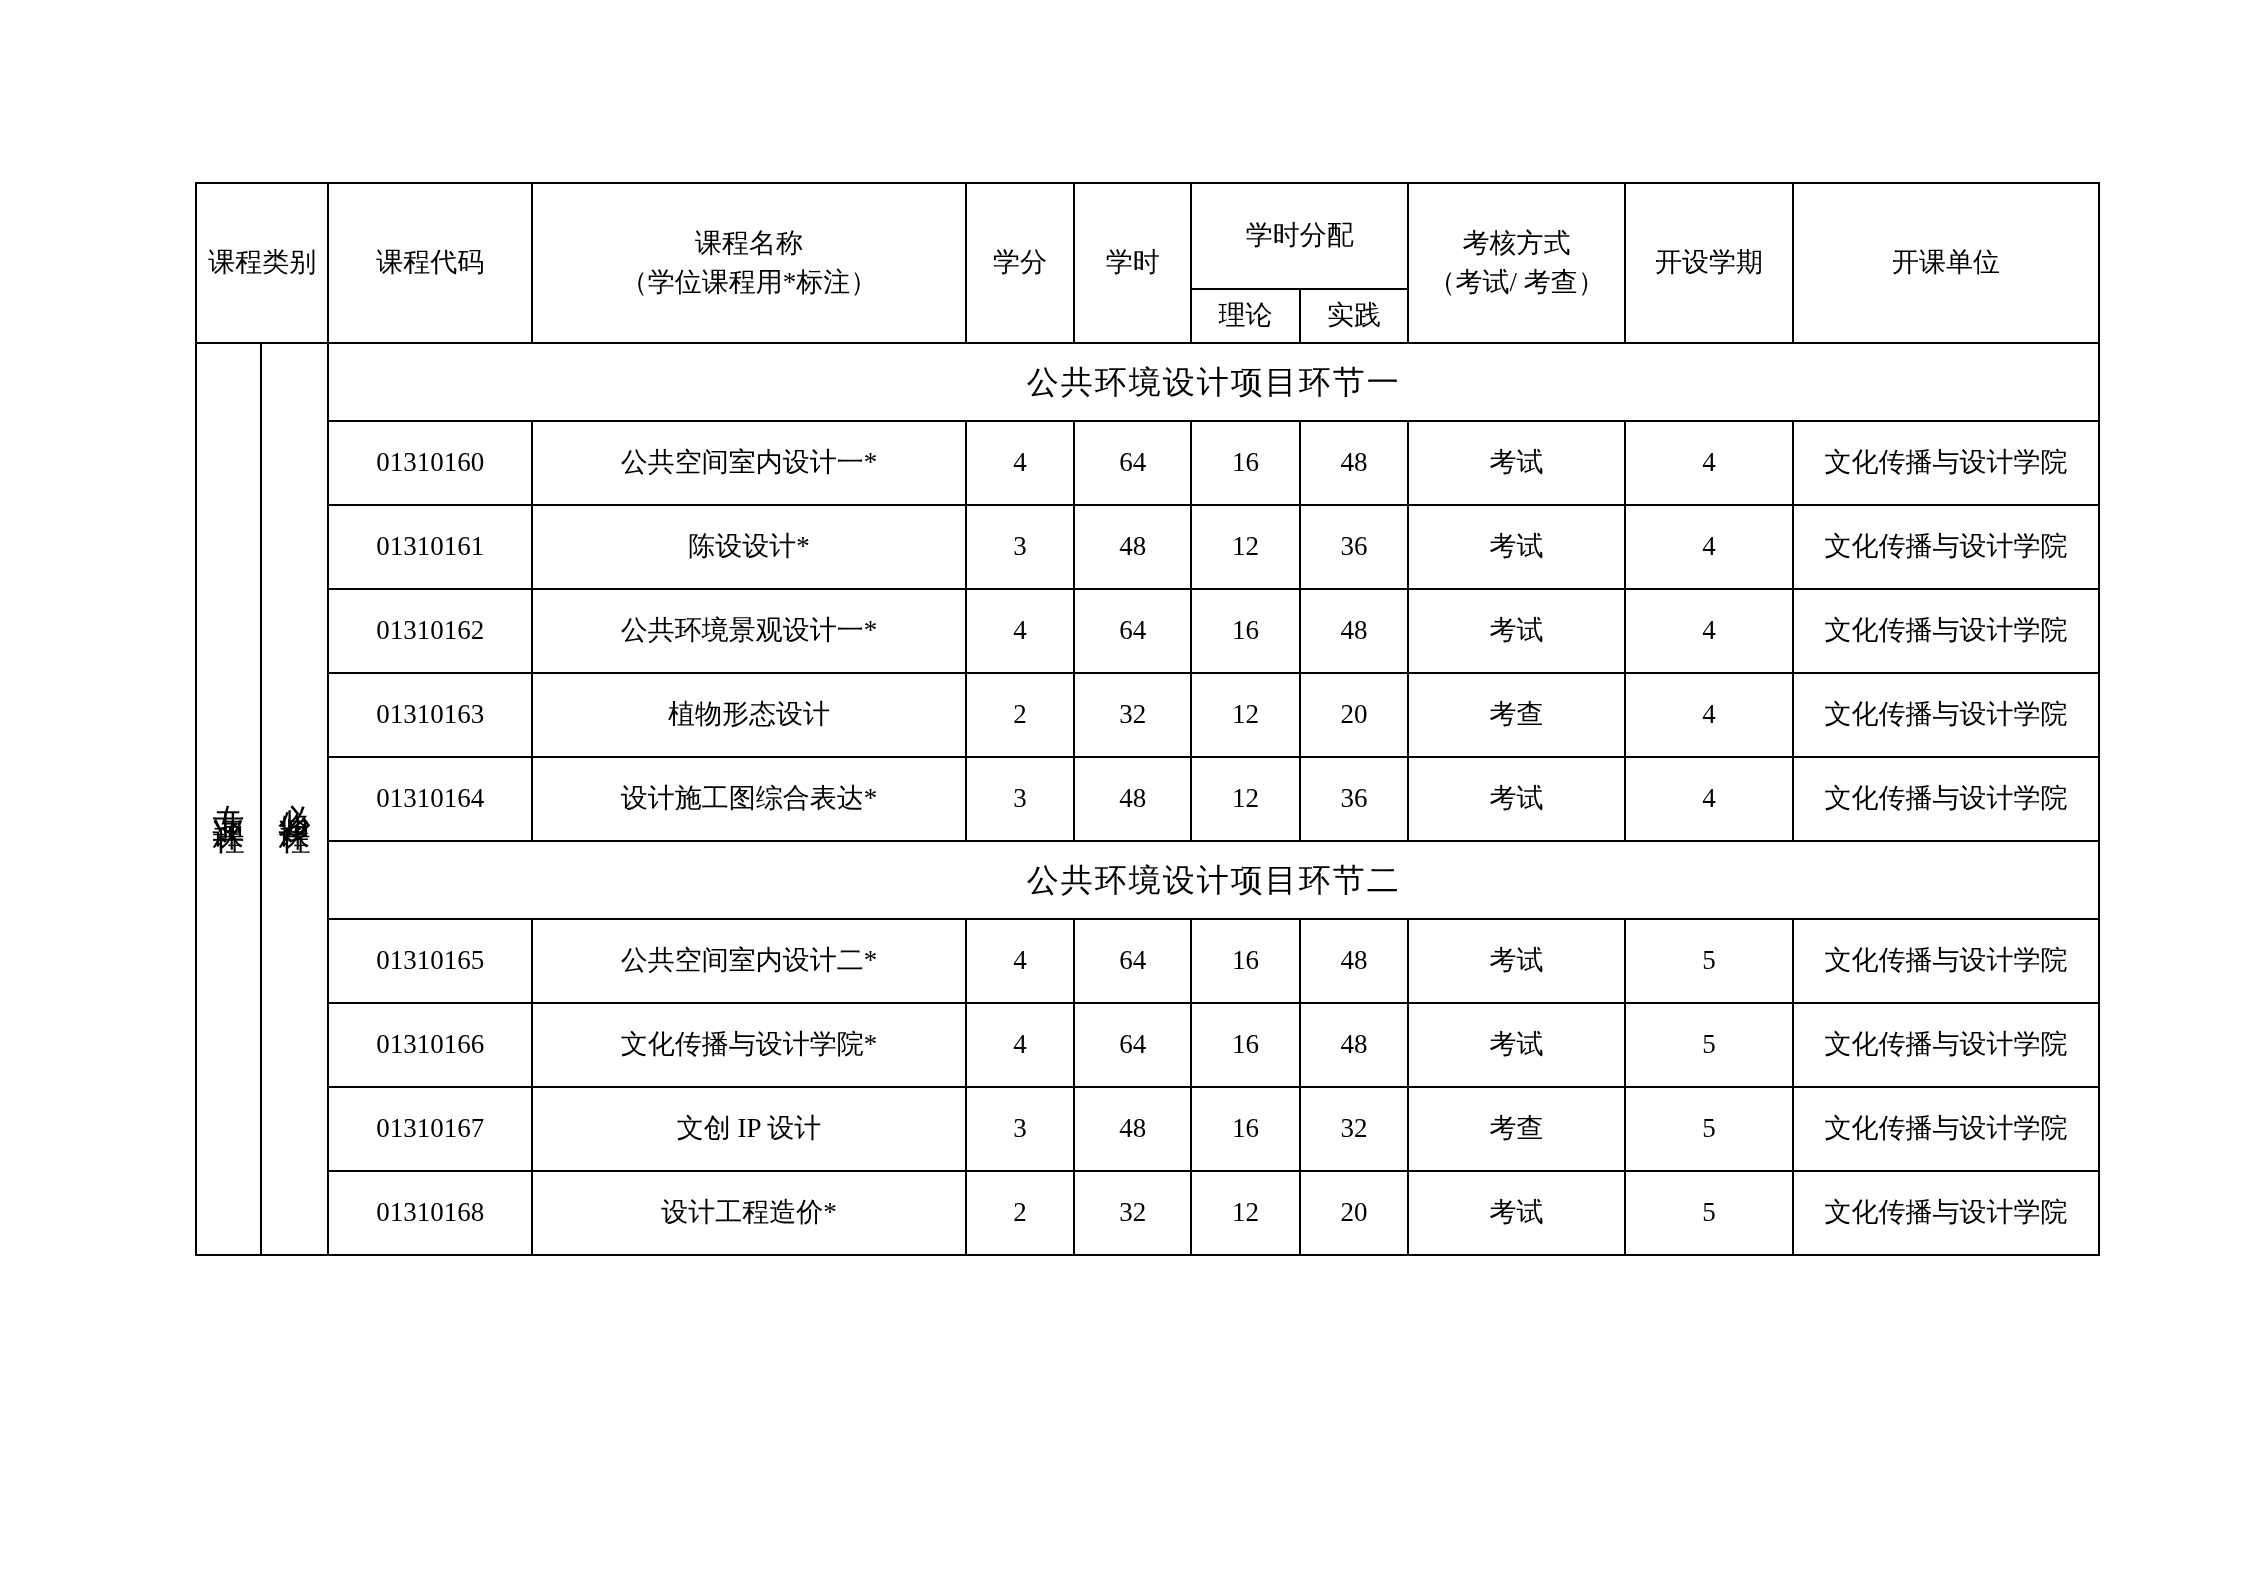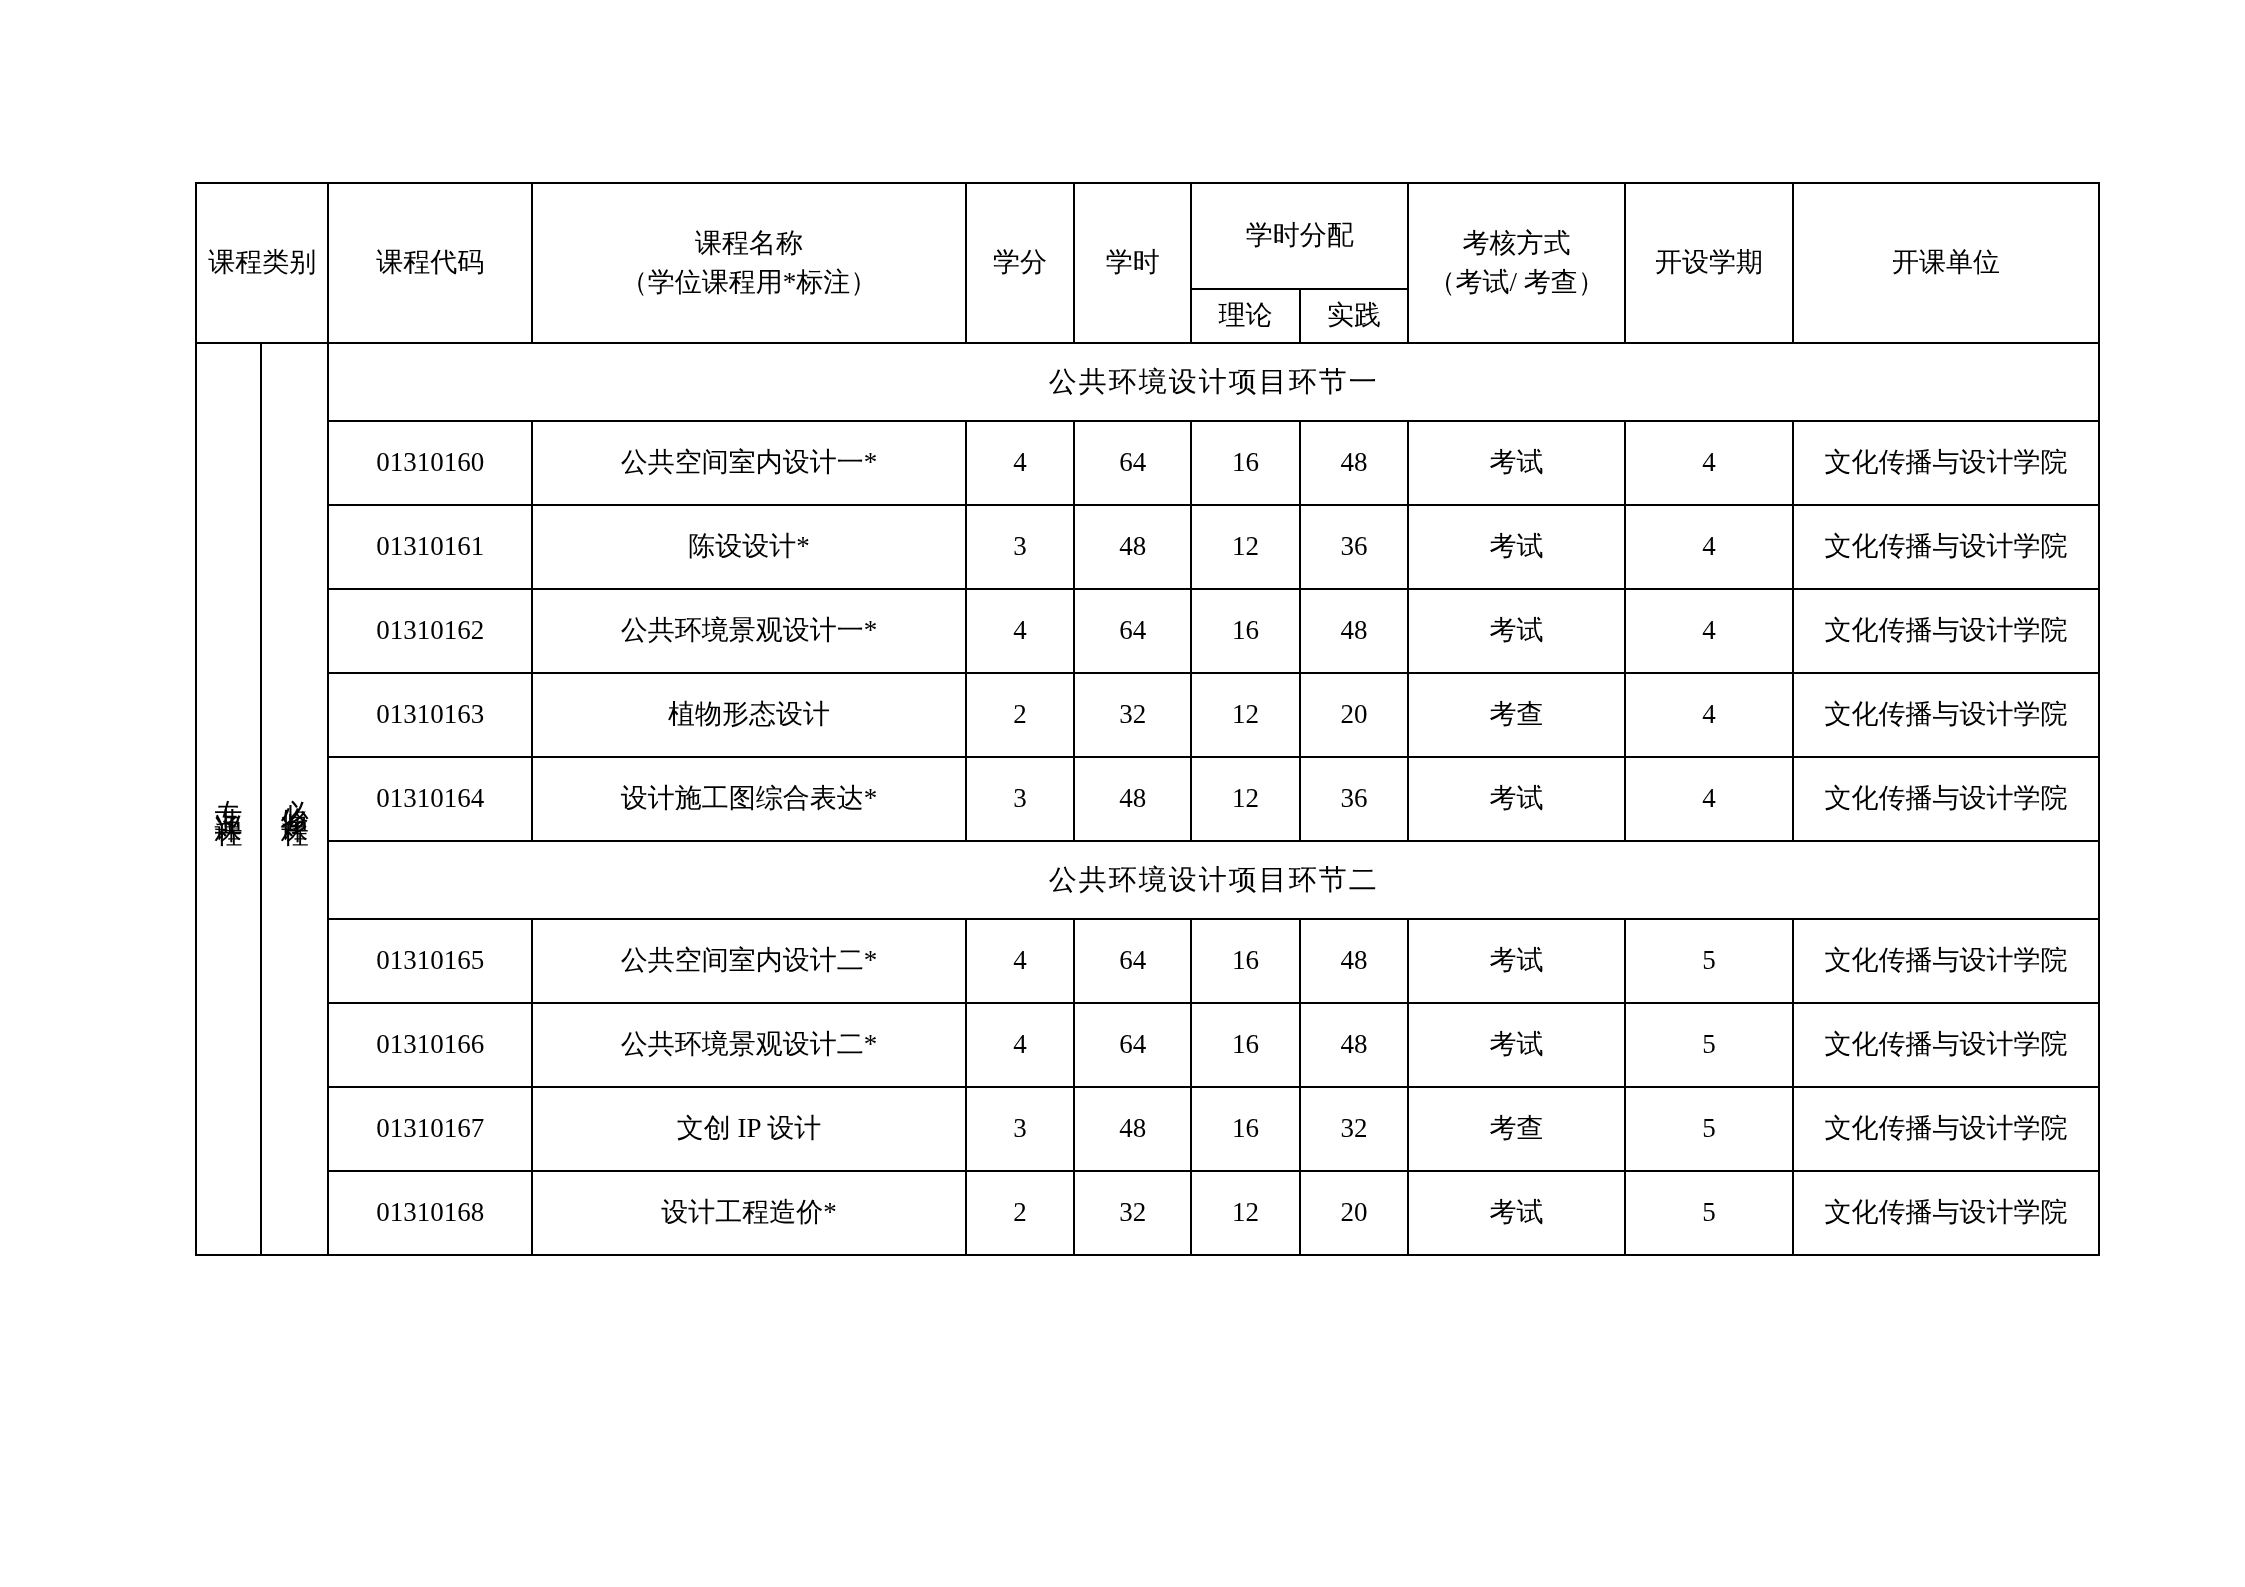--- a/index.html
+++ b/index.html
@@ -61,21 +61,21 @@
   .head-sub td {
     height: 52px;
   }
   .hdr-name-line1 { display: block; }
   .hdr-name-line2 { display: block; }
   .hdr-exam-line1 { display: block; }
   .hdr-exam-line2 { display: block; }
 
   .section-row td {
     height: 76px;
-    font-size: 28px;
+    font-size: 32px;
     letter-spacing: 2px;
     margin-top: 11px;
   }
   .data-row td {
     height: 82px;
   }
   .vert-cat {
     font-size: 27px;
     line-height: 1.5;
     letter-spacing: 2px;
@@ -219,21 +219,21 @@
           <td class="num-cell">4</td>
           <td class="num-cell">64</td>
           <td class="num-cell">16</td>
           <td class="num-cell">48</td>
           <td>考试</td>
           <td class="num-cell">5</td>
           <td>文化传播与设计学院</td>
         </tr>
         <tr class="data-row">
           <td class="code-cell">01310166</td>
-          <td>公共环境景观设计二*</td>
+          <td>文化传播与设计学院*</td>
           <td class="num-cell">4</td>
           <td class="num-cell">64</td>
           <td class="num-cell">16</td>
           <td class="num-cell">48</td>
           <td>考试</td>
           <td class="num-cell">5</td>
           <td>文化传播与设计学院</td>
         </tr>
         <tr class="data-row">
           <td class="code-cell">01310167</td>

